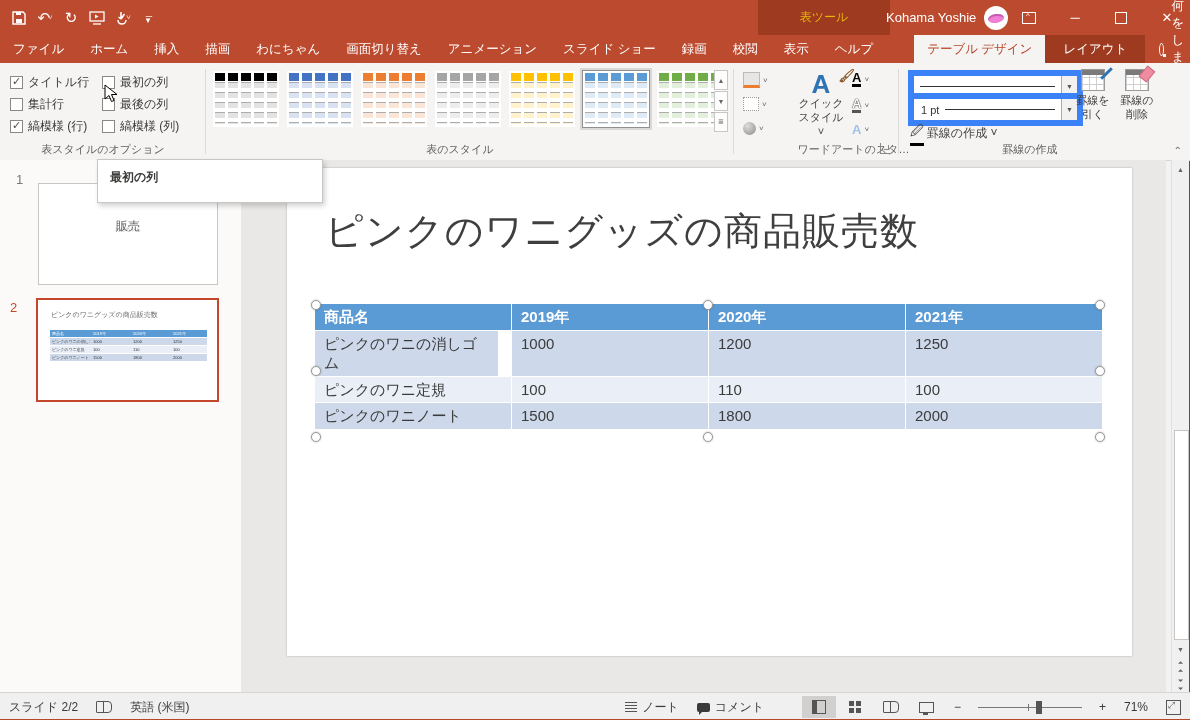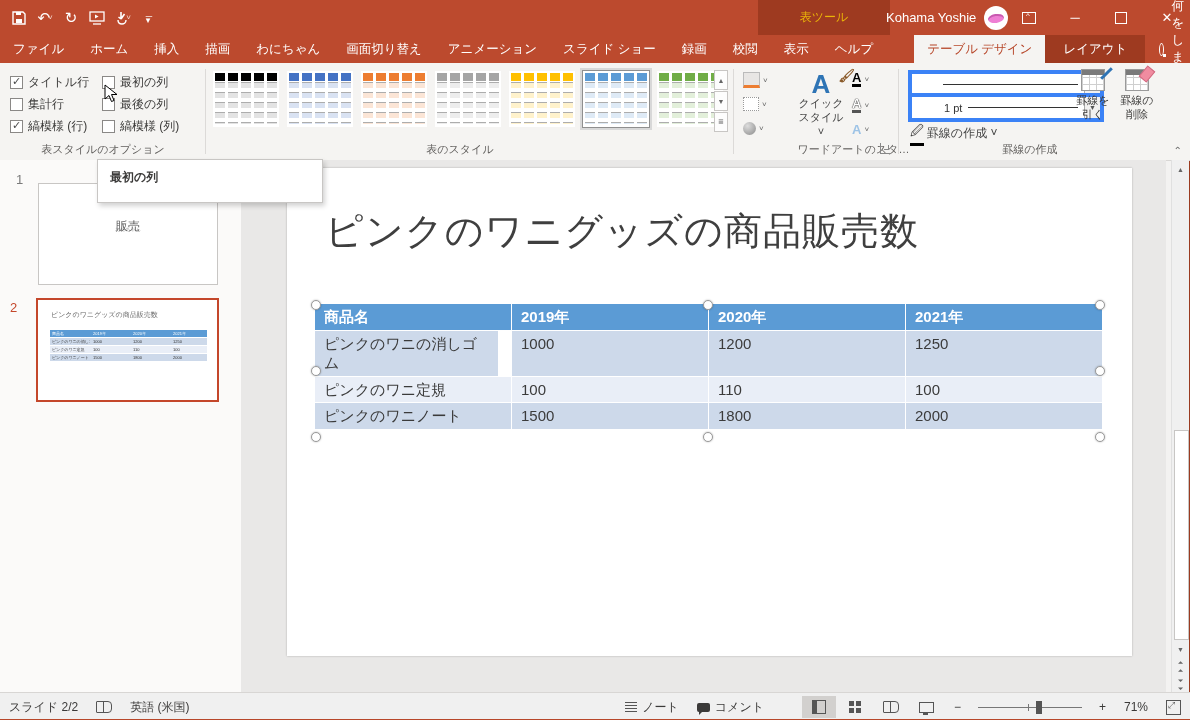--- a/index.html
+++ b/index.html
@@ -55,21 +55,21 @@
   .swatch-bucket{width:15px;height:12px;background:#E8E6E4;border:1px solid #BBB;border-bottom:3px solid #ED7D31;}
   .swatch-border{width:14px;height:12px;border:1px dotted #9a9a9a;background:#fff;}
   .swatch-eff{width:13px;height:13px;border-radius:50%;background:radial-gradient(circle at 35% 30%,#ddd,#8a8a8a);}
   .bigA{font-size:26px;font-weight:bold;color:#2E74B5;line-height:1;position:relative;}
   .bigA .brush{position:absolute;right:-10px;top:-2px;font-size:13px;color:#8a5a2a;}
   .Abtn{font-size:13px;font-weight:bold;line-height:1;}
   .qs-label{font-size:11px;color:#444;text-align:center;line-height:1.25;}
   .dlg-launch{position:absolute;width:10px;height:10px;border-left:1px solid #888;border-bottom:1px solid #888;}
   .dlg-launch::after{content:"";position:absolute;right:2px;top:2px;width:4px;height:4px;border-right:1px solid #888;border-bottom:1px solid #888;}
   
-  .combo{position:absolute;height:21px;background:#fff;border:4px solid #3b82f6;display:flex;align-items:center;font-size:11px;color:#333;padding-left:25px;}
+  .combo{position:absolute;height:21px;background:#fff;border:6px solid #3b82f6;display:flex;align-items:center;font-size:11px;color:#333;}
   .combo .line{flex:1;height:1px;background:#333;margin:0 6px;}
   .combo .drop{width:15px;align-self:stretch;border-left:1px solid #ABABAB;display:flex;align-items:center;justify-content:center;font-size:7px;color:#555;background:#F2F1F0;}
   .bigbtn{position:absolute;top:6px;width:42px;height:72px;display:flex;flex-direction:column;align-items:center;gap:3px;font-size:11px;color:#3B3A39;text-align:center;line-height:1.25;}
   .tblicon{width:22px;height:20px;background:linear-gradient(180deg,#7a7a7a 0 5px,#fff 5px),#fff;border:1px solid #9a9a9a;position:relative;
            background-image:linear-gradient(180deg,#7a7a7a 0 5px,rgba(0,0,0,0) 5px),repeating-linear-gradient(90deg,#cfcfcf 0 1px,rgba(0,0,0,0) 1px 7px),repeating-linear-gradient(180deg,#cfcfcf 0 1px,rgba(0,0,0,0) 1px 7px);}
   .pencil{position:absolute;right:-4px;top:-4px;width:3px;height:15px;background:#2E74B5;transform:rotate(45deg);}
   .eraser{position:absolute;right:-4px;top:-3px;width:8px;height:12px;background:#F08CA0;transform:rotate(40deg);border:1px solid #d06a80;}
   .collapse{position:absolute;right:8px;bottom:4px;font-size:10px;color:#666;}
   
   .thumbpanel{position:absolute;left:0;top:160px;width:241px;height:532px;background:#FBFAF9;border-right:1px solid #D8D6D4;}

